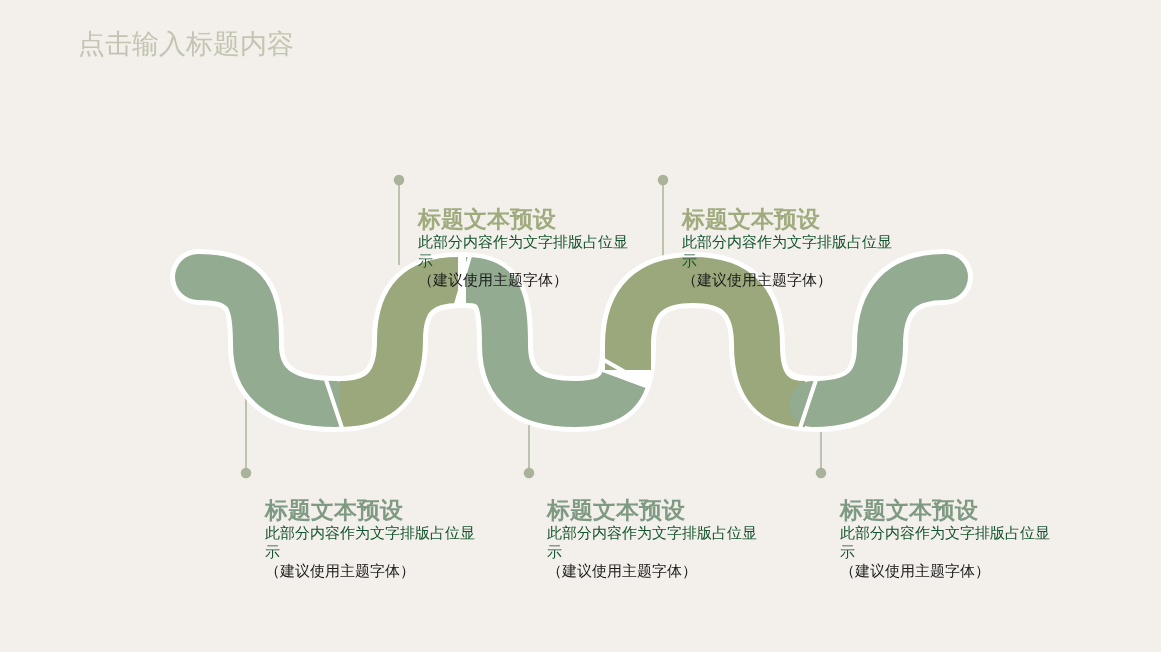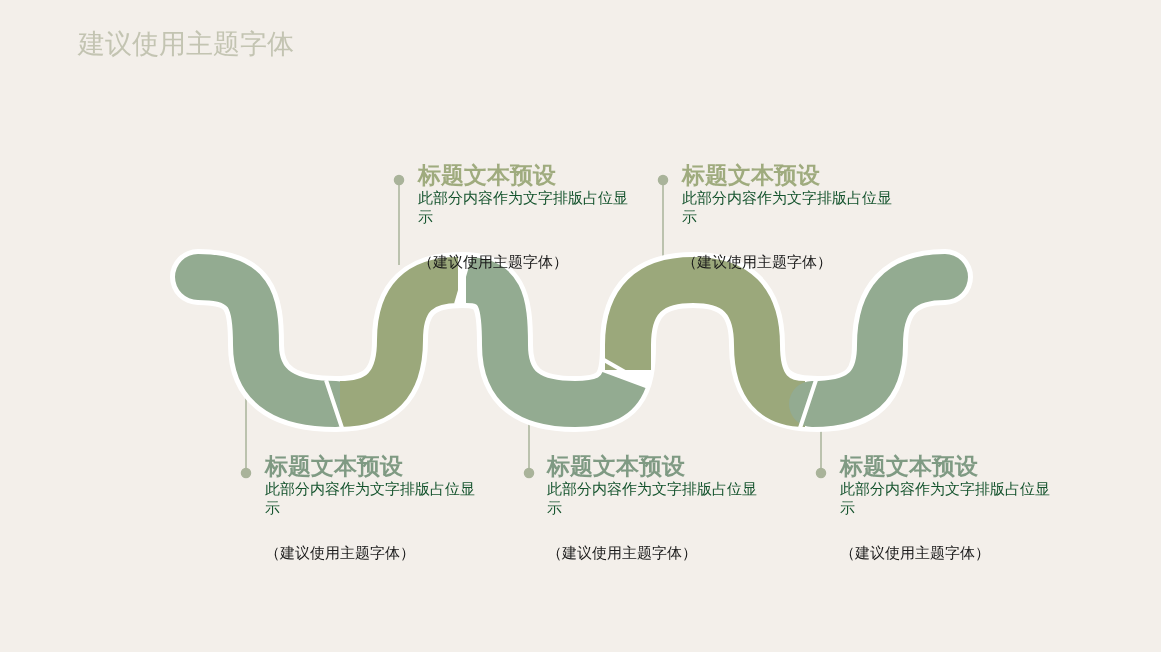--- a/index.html
+++ b/index.html
@@ -1,29 +1,29 @@
 <!DOCTYPE html>
 <html><head>
 <meta charset="utf-8">
 <style>
   html,body{margin:0;padding:0;}
   body{width:1161px;height:652px;background:#f3efea;position:relative;overflow:hidden;font-family:"DejaVu Sans",sans-serif;}
   .page-title{position:absolute;left:78px;top:26px;font-size:27px;color:#c3c4b2;letter-spacing:0px;font-family:"DejaVu Sans",sans-serif;}
   svg.wave{position:absolute;left:0;top:0;}
   .item{position:absolute;width:240px;}
-  .item .ttl{font-family:"DejaVu Serif",serif;font-size:23px;font-weight:bold;line-height:28px;white-space:nowrap;}
+  .item .ttl{font-family:"DejaVu Serif",serif;font-size:23px;font-weight:bold;line-height:28px;white-space:nowrap;margin-top:44px;}
   .item .desc{font-size:15px;line-height:19px;color:#14532d;width:215px;}
-  .item .note{font-size:15px;line-height:19px;color:#1a1a1a;white-space:nowrap;margin-top:26px;}
+  .item .note{font-size:15px;line-height:19px;color:#1a1a1a;white-space:nowrap;}
   .top .ttl{color:#9fab7e;}
   .bot .ttl{color:#7f9a83;}
 </style>
 </head>
 <body>
 
-<div class="page-title">建议使用主题字体</div>
+<div class="page-title">点击输入标题内容</div>
 
 <svg class="wave" width="1161" height="652" viewBox="0 0 1161 652">
 
   <g stroke="#a9b39a" stroke-width="1.5" fill="#a9b39a">
     <line x1="399" y1="180" x2="399" y2="265"></line>
     <circle cx="399" cy="180" r="4.5"></circle>
     <line x1="663" y1="180" x2="663" y2="262"></line>
     <circle cx="663" cy="180" r="4.5"></circle>
     <line x1="246" y1="395" x2="246" y2="473"></line>
     <circle cx="246" cy="473" r="4.5"></circle>

